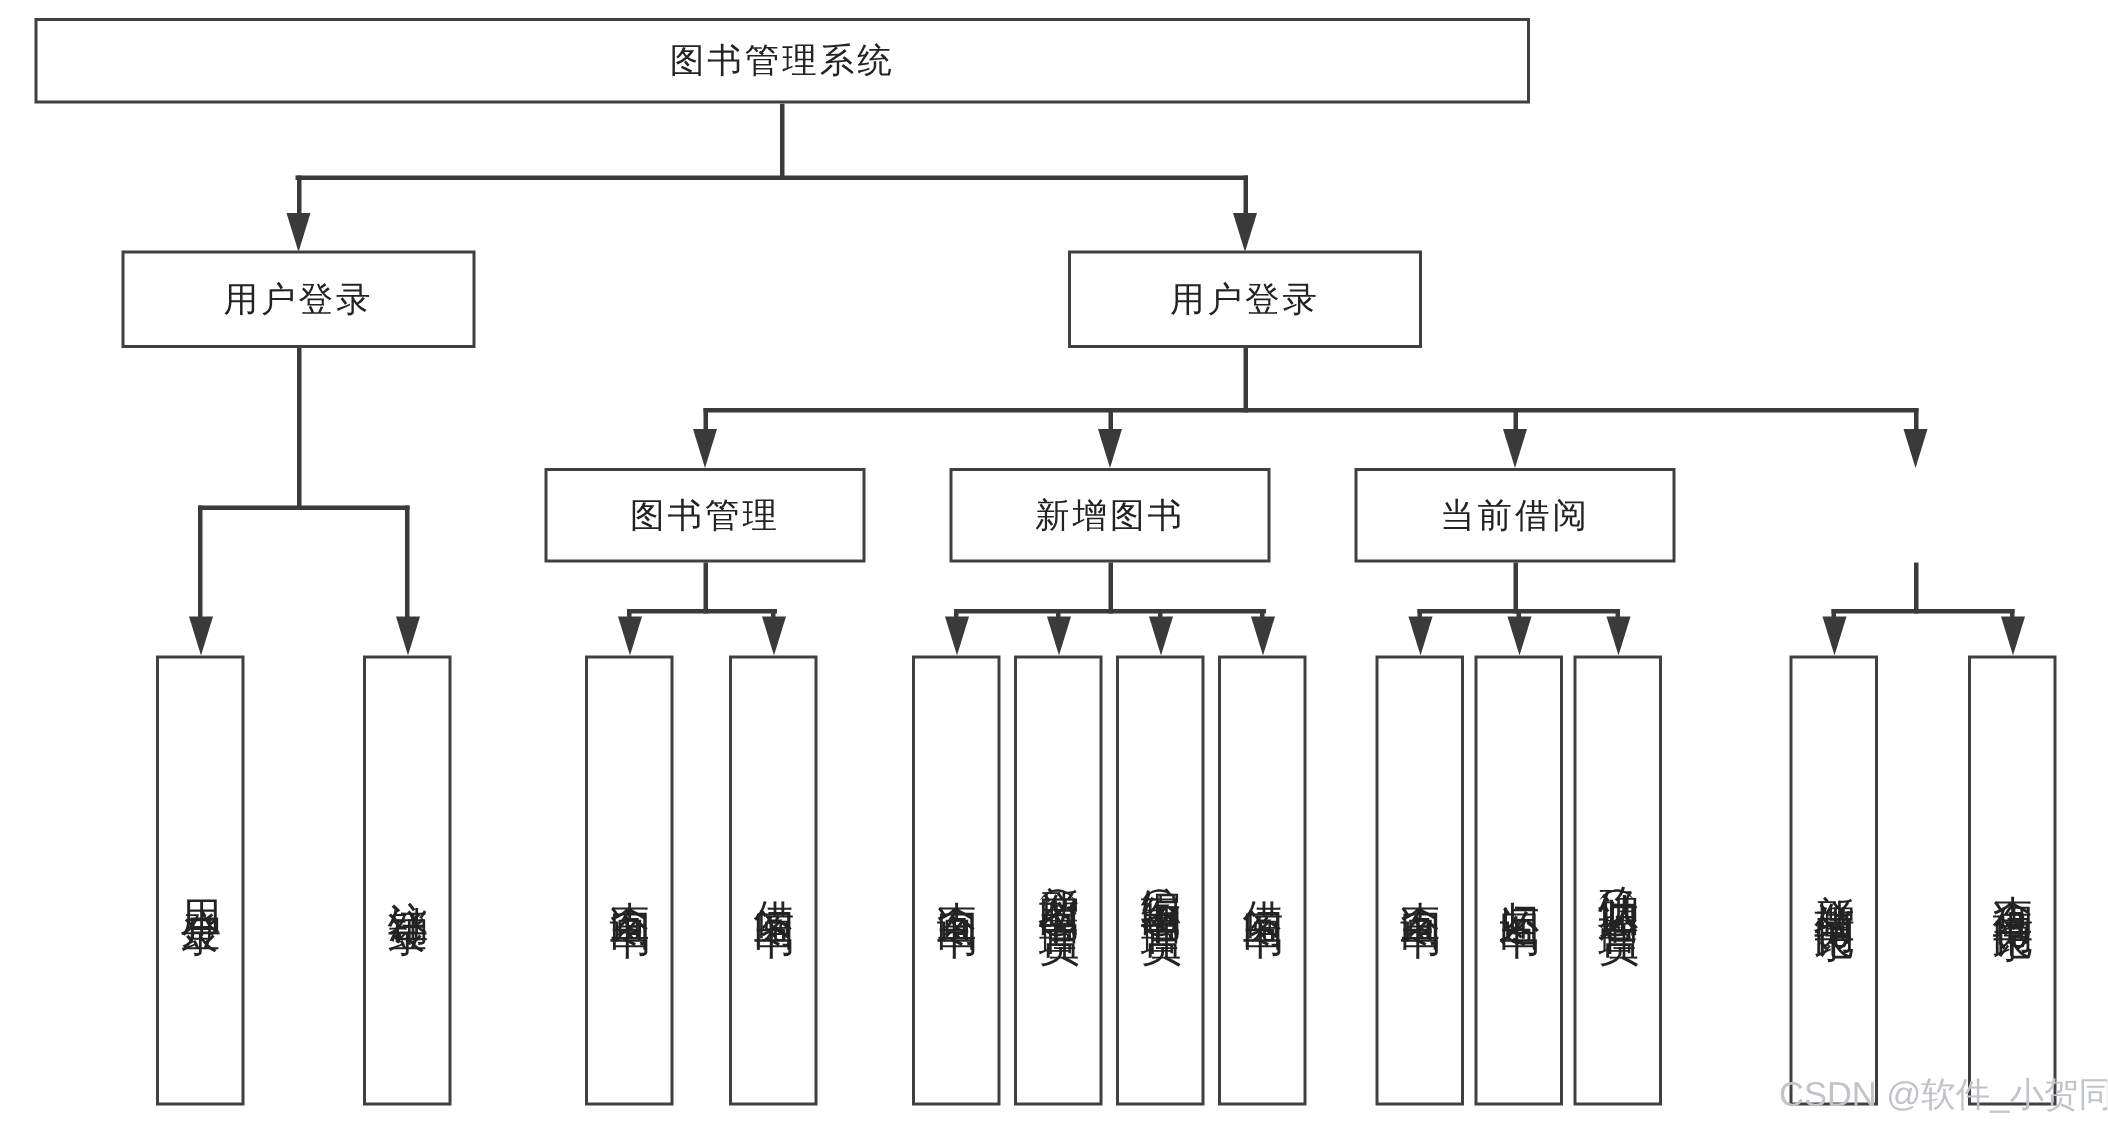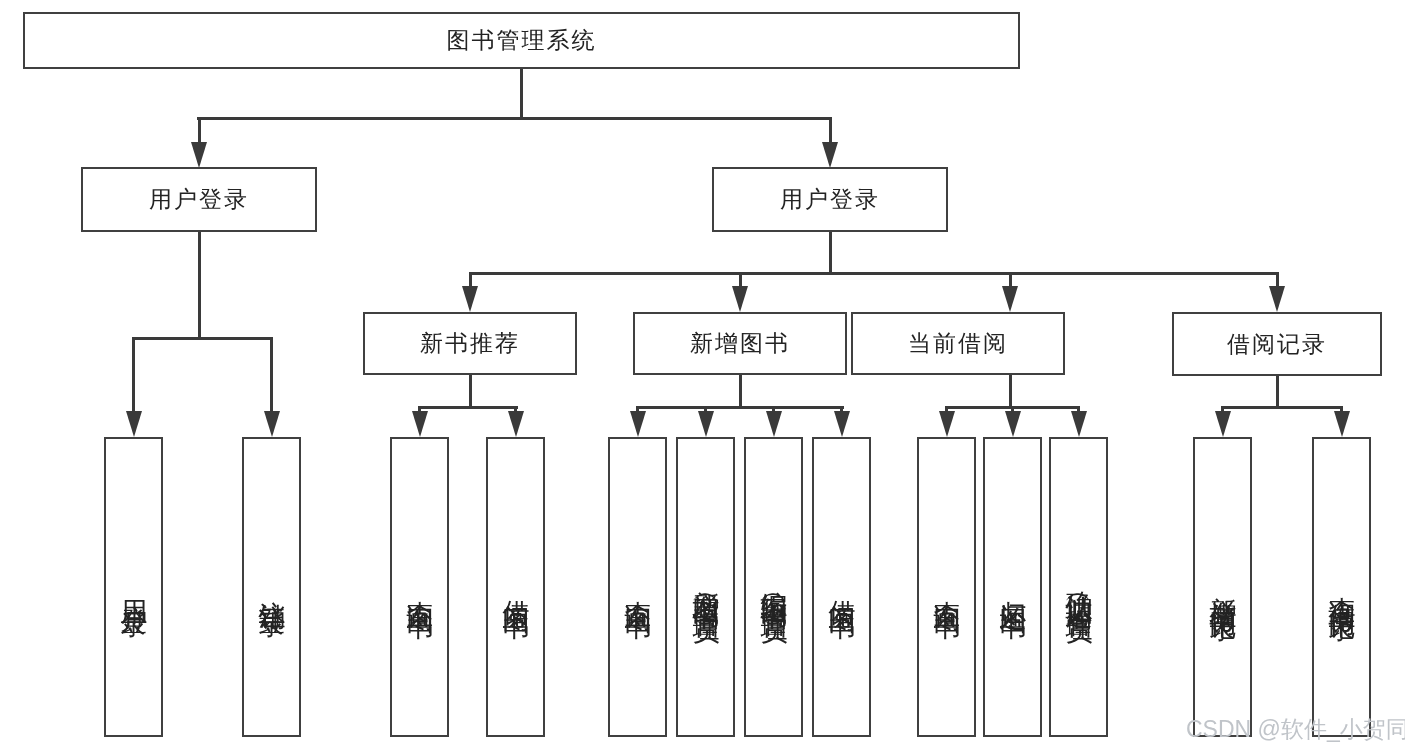--- a/index.html
+++ b/index.html
@@ -106,24 +106,23 @@
   <div class="vl" style="left:1221px;top:406px;height:8px"></div>
   <div class="ar" style="left:1214.5px;top:411px"></div>
   <div class="vl" style="left:1340px;top:406px;height:8px"></div>
   <div class="ar" style="left:1333.5px;top:411px"></div>
 
   <div class="box h root" style="left:23px;top:12px;width:997px;height:57px">图书管理系统</div>
 
   <div class="box h" style="left:81px;top:167px;width:236px;height:65px">用户登录</div>
   <div class="box h" style="left:712px;top:167px;width:236px;height:65px">用户登录</div>
 
-  <div class="box h" style="left:363px;top:312px;width:214px;height:63px">新书推荐</div>
+  <div class="box h" style="left:363px;top:312px;width:214px;height:63px">图书管理</div>
   <div class="box h" style="left:633px;top:312px;width:214px;height:63px">新增图书</div>
-  <div class="box h" style="left:851px;top:312px;width:214px;height:63px">当前借阅</div>
-  <div class="box h" style="left:1172px;top:312px;width:210px;height:64px">借阅记录</div>
+  <div class="box h" style="left:903px;top:312px;width:214px;height:63px">当前借阅</div>
 
   <div class="box v" style="left:104px;top:437px;width:59px;height:300px">用户登录</div>
   <div class="box v" style="left:242px;top:437px;width:59px;height:300px">注销登录</div>
 
   <div class="box v" style="left:390px;top:437px;width:59px;height:300px">查询图书</div>
   <div class="box v" style="left:486px;top:437px;width:59px;height:300px">借阅图书</div>
 
   <div class="box v" style="left:608px;top:437px;width:59px;height:300px">查询图书</div>
   <div class="box v" style="left:676px;top:437px;width:59px;height:300px">新增图书（管理员）</div>
   <div class="box v" style="left:744px;top:437px;width:59px;height:300px">编辑图书（管理员）</div>

